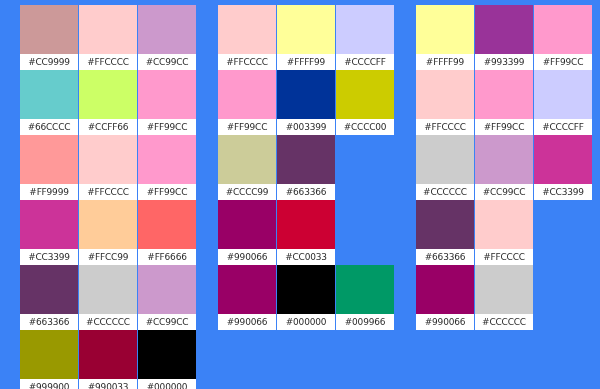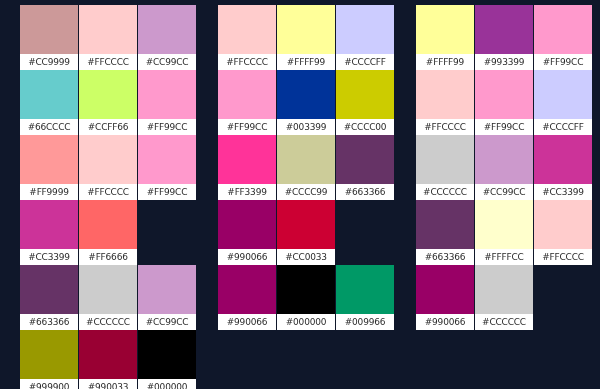--- a/index.html
+++ b/index.html
@@ -12,21 +12,21 @@
     height: 389px;
     background: #ffffff;
     font-family: "DejaVu Sans", sans-serif;
     overflow: hidden;
   }
 
   #palette-board {
     position: relative;
     width: 600px;
     height: 389px;
-    background: #0f172a;
+    background: #3b82f6;
     display: flex;
     flex-direction: row;
     align-items: flex-start;
     box-sizing: border-box;
     padding: 5px 0 0 20px;
   }
 
   .palette-group {
     display: flex;
     flex-direction: column;
@@ -125,20 +125,24 @@
           <div class="swatch-chip" title="#FF99CC" style="background-color: rgb(255, 153, 204);"></div>
           <div class="swatch-label">#FF99CC</div>
         </div>
       </div>
       <div class="palette-row">
         <div class="swatch-cell">
           <div class="swatch-chip" title="#CC3399" style="background-color: rgb(204, 51, 153);"></div>
           <div class="swatch-label">#CC3399</div>
         </div>
         <div class="swatch-cell">
+          <div class="swatch-chip" title="#FFCC99" style="background-color: rgb(255, 204, 153);"></div>
+          <div class="swatch-label">#FFCC99</div>
+        </div>
+        <div class="swatch-cell">
           <div class="swatch-chip" title="#FF6666" style="background-color: rgb(255, 102, 102);"></div>
           <div class="swatch-label">#FF6666</div>
         </div>
       </div>
       <div class="palette-row">
         <div class="swatch-cell">
           <div class="swatch-chip" title="#663366" style="background-color: rgb(102, 51, 102);"></div>
           <div class="swatch-label">#663366</div>
         </div>
         <div class="swatch-cell">
@@ -189,24 +193,20 @@
           <div class="swatch-chip" title="#003399" style="background-color: rgb(0, 51, 153);"></div>
           <div class="swatch-label">#003399</div>
         </div>
         <div class="swatch-cell">
           <div class="swatch-chip" title="#CCCC00" style="background-color: rgb(204, 204, 0);"></div>
           <div class="swatch-label">#CCCC00</div>
         </div>
       </div>
       <div class="palette-row">
         <div class="swatch-cell">
-          <div class="swatch-chip" title="#FF3399" style="background-color: rgb(255, 51, 153);"></div>
-          <div class="swatch-label">#FF3399</div>
-        </div>
-        <div class="swatch-cell">
           <div class="swatch-chip" title="#CCCC99" style="background-color: rgb(204, 204, 153);"></div>
           <div class="swatch-label">#CCCC99</div>
         </div>
         <div class="swatch-cell">
           <div class="swatch-chip" title="#663366" style="background-color: rgb(102, 51, 102);"></div>
           <div class="swatch-label">#663366</div>
         </div>
       </div>
       <div class="palette-row">
         <div class="swatch-cell">
@@ -273,24 +273,20 @@
         </div>
         <div class="swatch-cell">
           <div class="swatch-chip" title="#CC3399" style="background-color: rgb(204, 51, 153);"></div>
           <div class="swatch-label">#CC3399</div>
         </div>
       </div>
       <div class="palette-row">
         <div class="swatch-cell">
           <div class="swatch-chip" title="#663366" style="background-color: rgb(102, 51, 102);"></div>
           <div class="swatch-label">#663366</div>
-        </div>
-        <div class="swatch-cell">
-          <div class="swatch-chip" title="#FFFFCC" style="background-color: rgb(255, 255, 204);"></div>
-          <div class="swatch-label">#FFFFCC</div>
         </div>
         <div class="swatch-cell">
           <div class="swatch-chip" title="#FFCCCC" style="background-color: rgb(255, 204, 204);"></div>
           <div class="swatch-label">#FFCCCC</div>
         </div>
       </div>
       <div class="palette-row">
         <div class="swatch-cell">
           <div class="swatch-chip" title="#990066" style="background-color: rgb(153, 0, 102);"></div>
           <div class="swatch-label">#990066</div>

